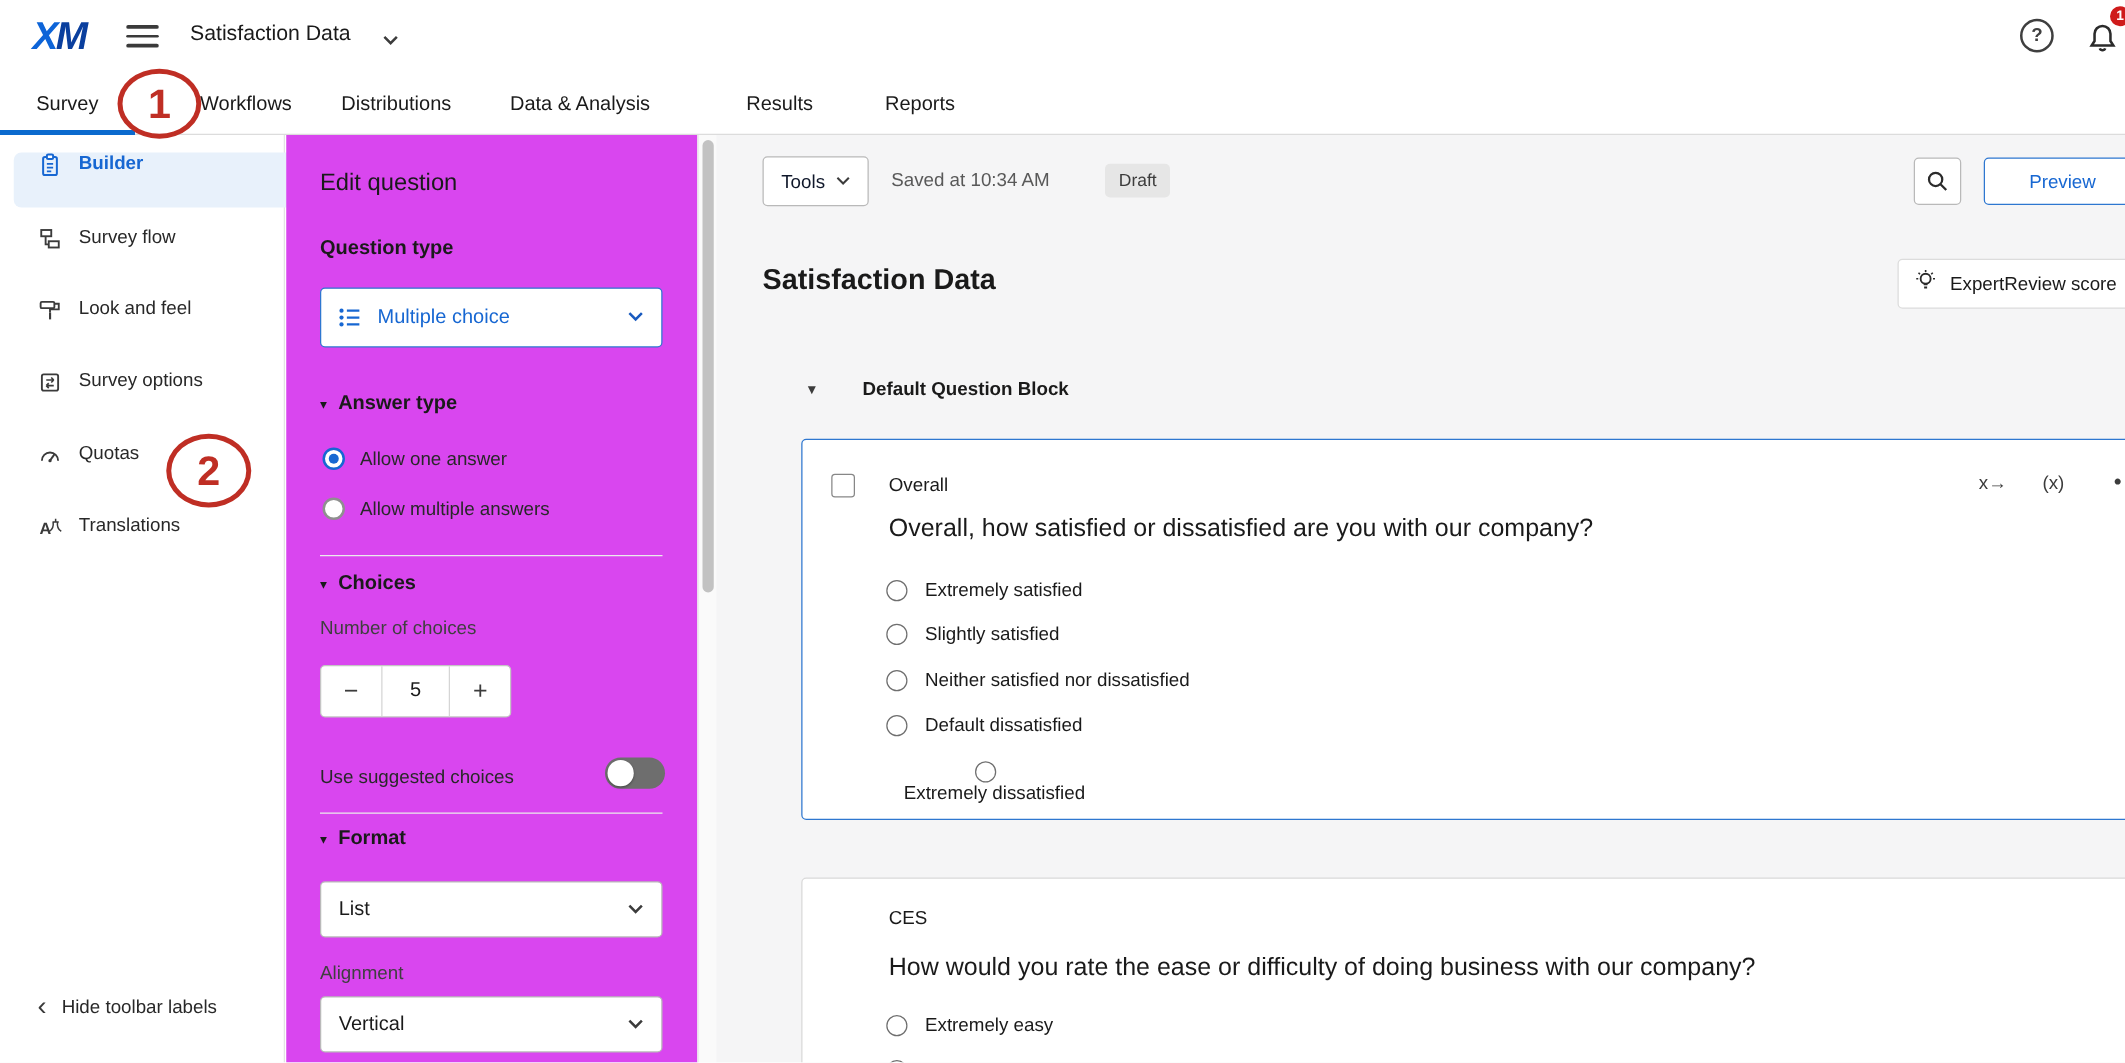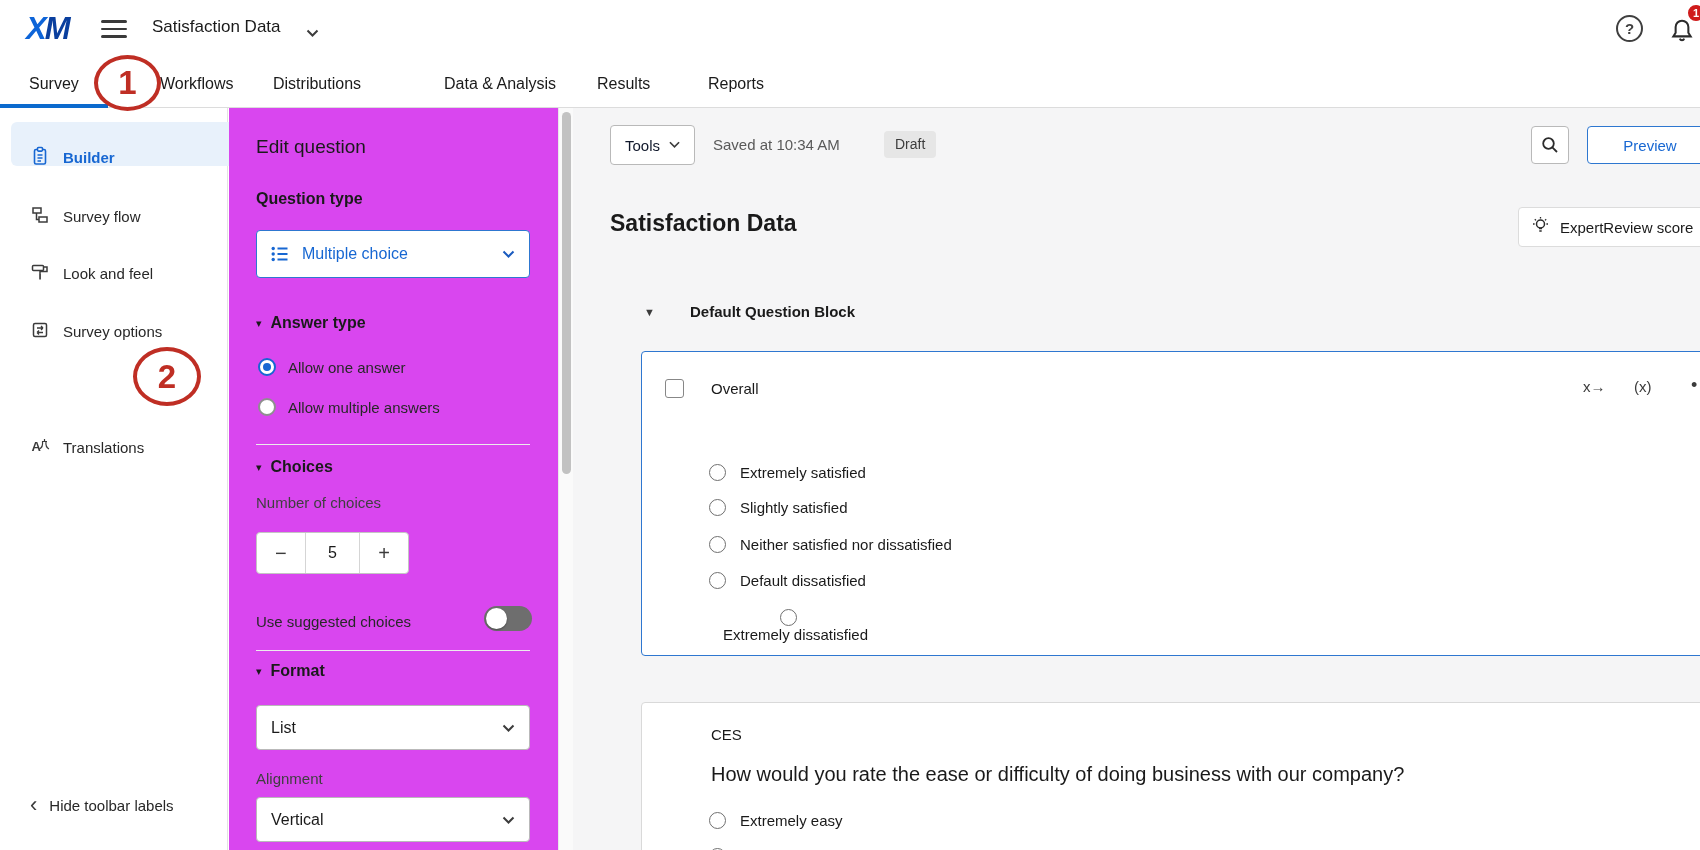--- a/index.html
+++ b/index.html
@@ -20,21 +20,21 @@
   .bell-badge{position:absolute;left:1686px;top:3px;width:20px;height:20px;background:#cf1b1b;border:2px solid #fff;border-radius:50%;
     color:#fff;font-size:11px;font-weight:700;display:flex;align-items:center;justify-content:center;box-sizing:border-box;}
 
   
   .tabbar{position:absolute;left:0;top:60px;width:1700px;height:48px;background:#fff;border-bottom:1px solid #dcdcdc;box-sizing:border-box;}
   .tab{position:absolute;top:0;height:48px;line-height:48px;font-size:16px;color:#1a1a1a;cursor:pointer;white-space:nowrap;}
   .tab-underline{position:absolute;left:0;top:44px;width:108px;height:4px;background:#0b6ace;}
 
   
   .sidebar{position:absolute;left:0;top:108px;width:228px;height:742px;background:#fff;border-right:1px solid #e3e3e3;box-sizing:border-box;}
-  .side-item{position:absolute;left:11px;width:233px;height:44px;border-radius:6px;display:flex;align-items:flex-end;cursor:pointer;}
+  .side-item{position:absolute;left:11px;width:233px;height:44px;border-radius:6px;display:flex;align-items:flex-start;cursor:pointer;}
   .side-item.active{background:#e8f1fb;}
   .side-icon{width:20px;height:20px;margin-left:19px;flex:0 0 auto;color:#3b3b3b;}
   .side-item.active .side-icon{color:#1767d2;}
   .side-label{margin-left:13px;font-size:15px;color:#282828;white-space:nowrap;}
   .side-item.active .side-label{color:#1767d2;font-weight:600;}
   .side-footer{position:absolute;left:30px;top:688px;display:flex;align-items:center;cursor:pointer;color:#282828;}
   .side-footer .chev{font-size:22px;line-height:18px;margin-right:12px;color:#3b3b3b;}
   .side-footer .lbl{font-size:15px;}
 
   
@@ -129,21 +129,21 @@
           <path d="M9.3 18.6a1.8 1.8 0 0 0 3.4 0" fill="none" stroke="currentColor" stroke-width="1.6"></path>
         </svg>
     </div>
     <div class="bell-badge">1</div>
   </header>
 
   <nav class="tabbar">
     <div class="tab" style="left:29px;text-align:right;">Survey</div>
     <div class="tab" style="left:160px;">Workflows</div>
     <div class="tab" style="left:273px;">Distributions</div>
-    <div class="tab" style="left:444px;">Data &amp; Analysis</div>
+    <div class="tab" style="left:408px;">Data &amp; Analysis</div>
     <div class="tab" style="left:597px;">Results</div>
     <div class="tab" style="left:708px;">Reports</div>
     <div class="tab-underline"></div>
   </nav>
 
   <aside class="sidebar">
     <div class="side-item active" style="top:14px;">
       <span class="side-icon">
         <svg width="20" height="20" viewBox="0 0 20 20">
             <rect x="4.5" y="3.5" width="11" height="14.5" rx="1.5" fill="none" stroke="currentColor" stroke-width="1.6"></rect>
@@ -175,20 +175,30 @@
     </div>
     <div class="side-item" style="top:188px;">
       <span class="side-icon">
         <svg width="20" height="20" viewBox="0 0 20 20">
             <rect x="3.5" y="3.5" width="13" height="13" rx="1.5" fill="none" stroke="currentColor" stroke-width="1.5"></rect>
             <path d="M7 8h6M13 8l-2-2M13 8l-2 2" fill="none" stroke="currentColor" stroke-width="1.3"></path>
             <path d="M13 12.5H7M7 12.5l2-2M7 12.5l2 2" fill="none" stroke="currentColor" stroke-width="1.3"></path>
           </svg>
       </span>
       <span class="side-label">Survey options</span>
+    </div>
+    <div class="side-item" style="top:246px;">
+      <span class="side-icon">
+        <svg width="20" height="20" viewBox="0 0 20 20">
+            <path d="M3.5 14.5a6.5 6.5 0 0 1 13 0" fill="none" stroke="currentColor" stroke-width="1.5"></path>
+            <path d="M10 14.5L13.5 9.5" stroke="currentColor" stroke-width="1.5"></path>
+            <circle cx="10" cy="14.5" r="1.3" fill="currentColor"></circle>
+          </svg>
+      </span>
+      <span class="side-label">Quotas</span>
     </div>
     <div class="side-item" style="top:304px;">
       <span class="side-icon">
         <svg width="20" height="20" viewBox="0 0 20 20">
             <text x="1.5" y="15" font-size="13" font-weight="700" fill="currentColor">A</text>
             <path d="M12 5.5h5M14.5 3v2.5M12.5 5.5c.5 4-1 6.5-3 7.5M16 5.5c-.5 4 1 6.5 3 7.5" fill="none" stroke="currentColor" stroke-width="1.2"></path>
           </svg>
       </span>
       <span class="side-label">Translations</span>
     </div>
@@ -313,20 +323,21 @@
 
     <div class="block-caret">▼</div>
     <div class="block-title">Default Question Block</div>
 
     <div class="qcard selected" style="top:243px;height:305px;">
       <div class="qcheck"></div>
       <div class="qid" style="top:28px;">Overall</div>
       <div class="qicon" style="left:941px;top:26px;">x→</div>
       <div class="qicon" style="left:992px;top:26px;">(x)</div>
       <div class="qicon" style="left:1049px;top:23px;font-size:18px;">•</div>
+      <div class="qtext" style="top:60px;">Overall, how satisfied or dissatisfied are you with our company?</div>
 
       <div class="choice-row" style="top:112px;">
         <span class="q-radio"></span>
         <span class="clabel">Extremely satisfied</span>
       </div>
       <div class="choice-row" style="top:147px;">
         <span class="q-radio"></span>
         <span class="clabel">Slightly satisfied</span>
       </div>
       <div class="choice-row" style="top:184px;">

